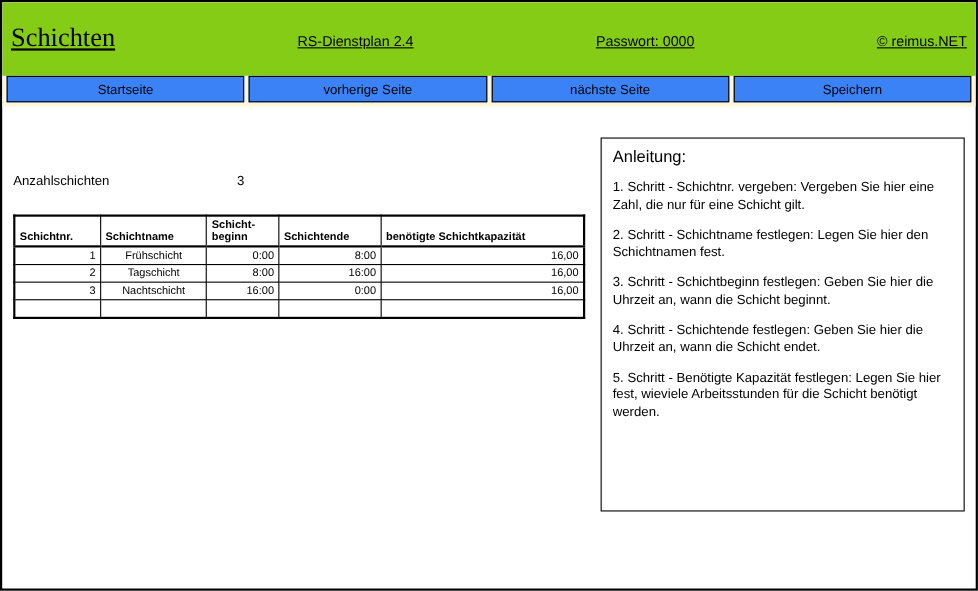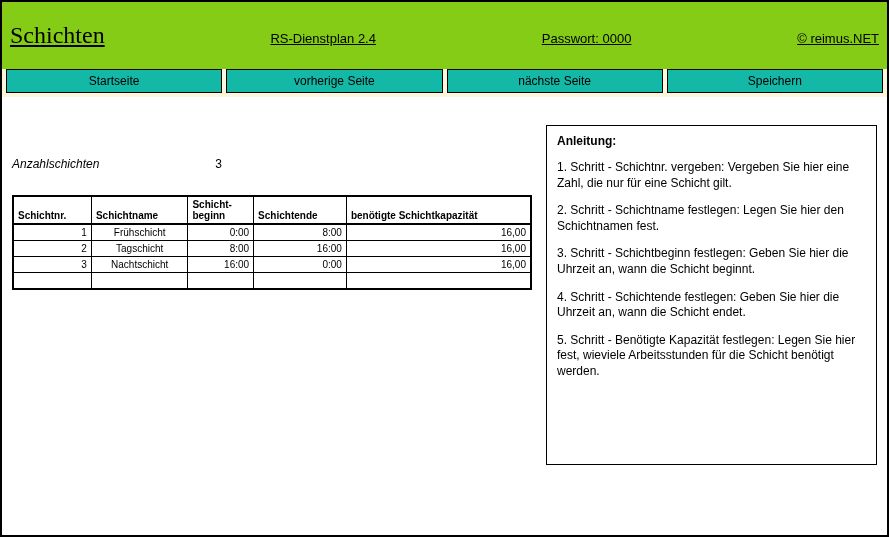--- a/index.html
+++ b/index.html
@@ -31,21 +31,21 @@
     font-size: 13px;
   }
   .toolbar {
     background: #fdf6da;
     display: flex;
     padding: 0 4px 4px 4px;
     gap: 4px;
   }
   .toolbar button {
     flex: 1;
-    background: #14b8a6;
+    background: #3b82f6;
     border: 1px solid #000;
     padding: 4px 0;
     font-family: Arial, sans-serif;
     font-size: 12px;
     cursor: pointer;
   }
   .content {
     display: flex;
     padding: 10px;
     gap: 14px;
@@ -53,21 +53,20 @@
   .left {
     flex: 0 0 520px;
     padding-top: 50px;
   }
   .count-row {
     margin-bottom: 24px;
   }
   .count-label {
     display: inline-block;
     width: 200px;
-    font-style: italic;
   }
   .count-val {
     display: inline-block;
   }
   table.shifts {
     border-collapse: collapse;
     width: 100%;
     border: 2px solid #000;
   }
   table.shifts th, table.shifts td {
@@ -84,22 +83,22 @@
   table.shifts td.num { text-align: right; }
   table.shifts td.txt { text-align: center; }
   .right {
     flex: 1;
     border: 1px solid #000;
     padding: 8px 10px;
     margin-top: 18px;
     height: 340px;
   }
   .right h4 {
-    font-size: 12px;
-    font-weight: bold;
+    font-size: 15px;
+    font-weight: normal;
     margin-bottom: 12px;
   }
   .right p {
     font-size: 12px;
     margin-bottom: 12px;
     line-height: 1.3;
   }
 </style>
 </head>
 <body>

